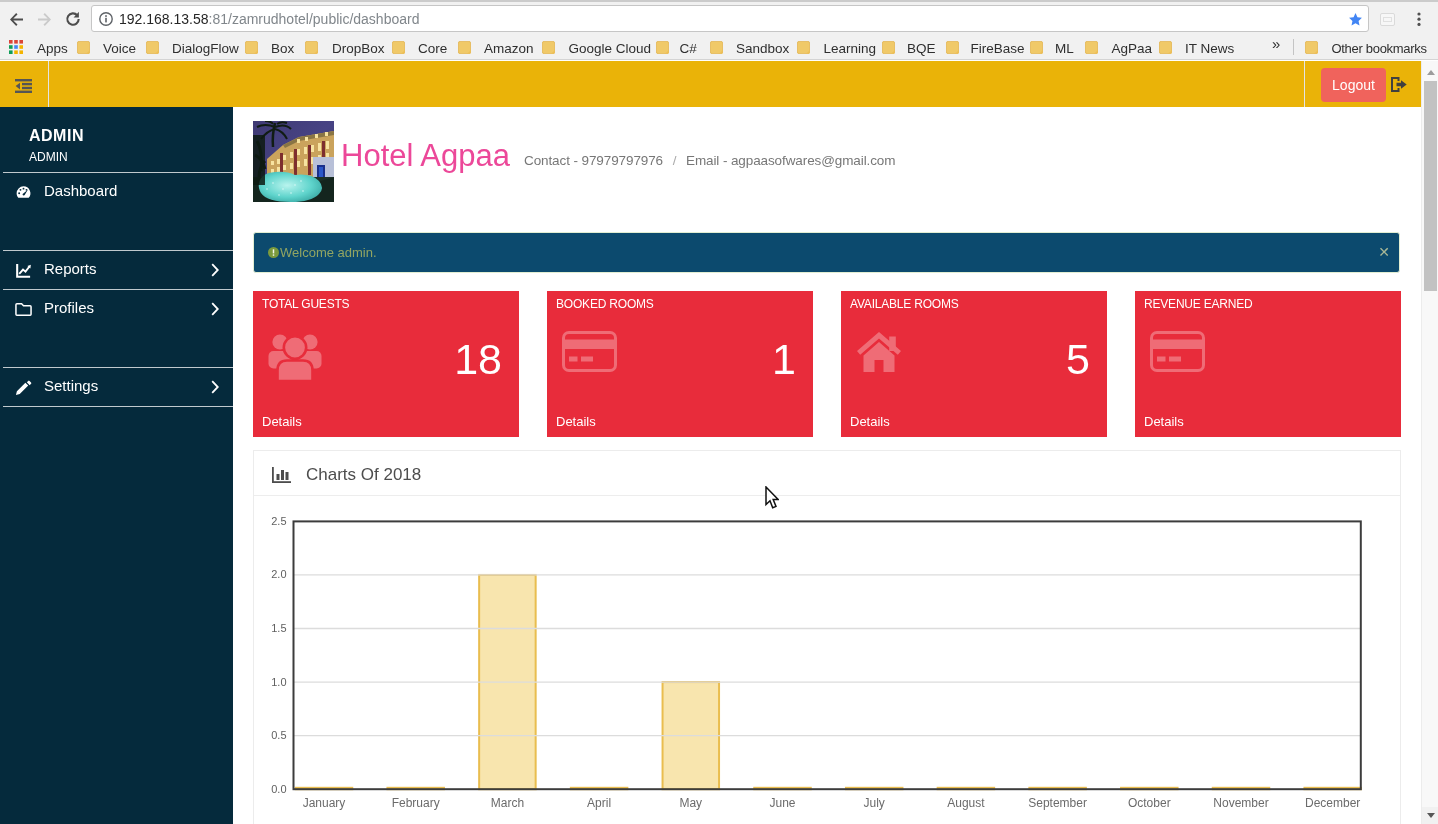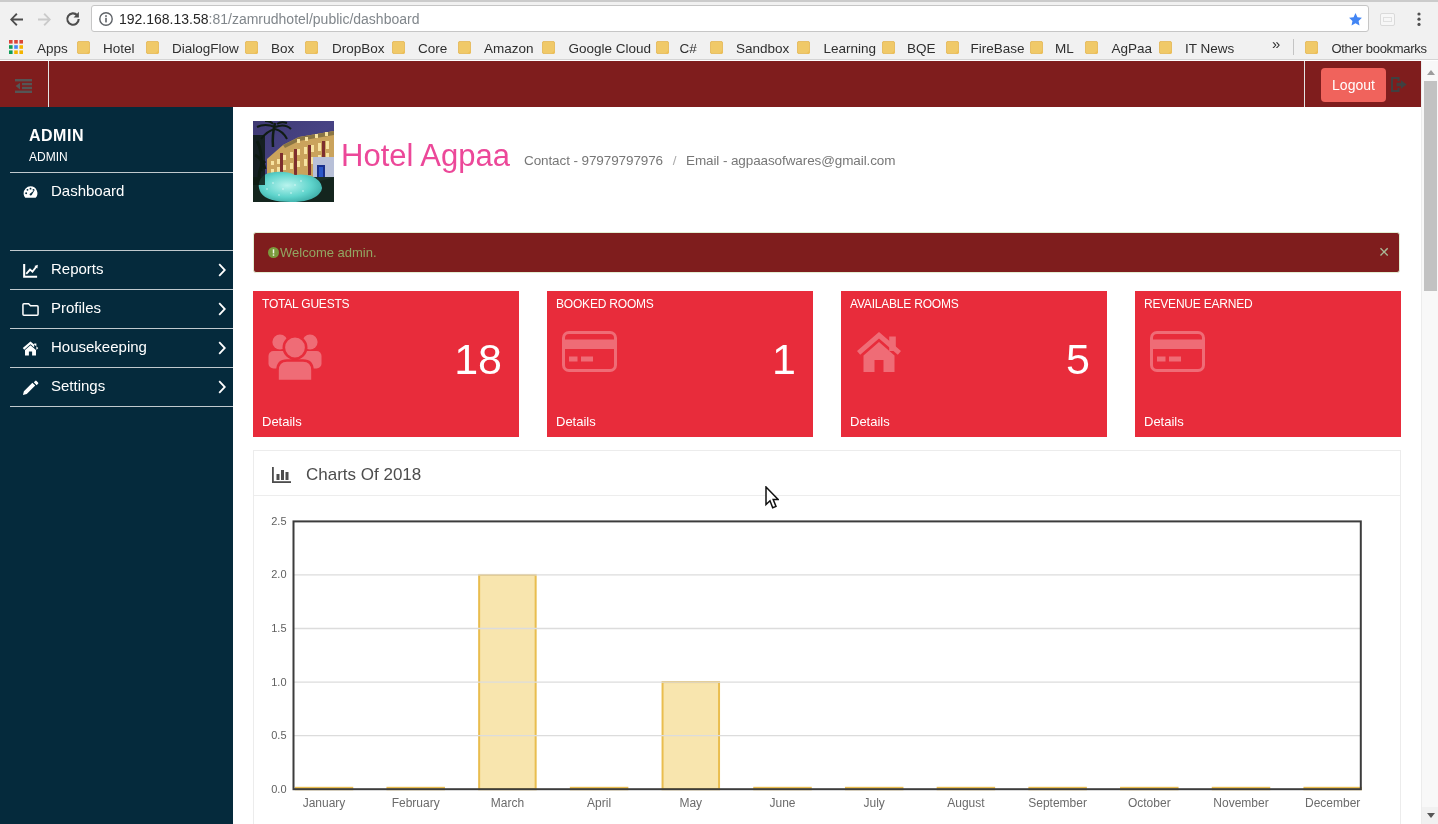--- a/index.html
+++ b/index.html
@@ -12,42 +12,42 @@
 #url { position:absolute; left:27px; top:5px; font-size:14px; color:#262626; white-space:nowrap; }
 #url .grey { color:#80868b;text-align:right; }
 .navglyph { position:absolute; top:6px; }
 
 
 #bmbar { position:absolute; left:0; top:33px; width:1438px; height:38px; font-size:13.5px; color:#2f2f2f; }
 .bmitem { position:absolute; top:8px; white-space:nowrap; }
 .bmfolder { position:absolute; top:8px; width:13px; height:13px; }
 
 
-#navbar { position:absolute; left:0; top:61px; width:1421px; height:60px; background:#7f1d1d; border-bottom:1px solid #ebebeb; }
+#navbar { position:absolute; left:0; top:61px; width:1421px; height:60px; background:#eab308; border-bottom:1px solid #ebebeb; }
 #nav-line1 { position:absolute; left:48px; top:0; width:1px; height:46px; background:#e4e4e4; }
 #nav-line2 { position:absolute; left:1304px; top:0; width:1px; height:46px; background:#e4e4e4; }
 #logoutbtn { position:absolute; left:1321px; top:7px; width:65px; height:34px; background:#f0635c; border-radius:4px; color:#fff; font-size:14px; text-align:center; line-height:34px; }
 
 
 #sidebar { position:absolute; left:0; top:107px; width:233px; height:717px; background:#052a3c; color:#fff; }
 #adm1 { position:absolute; left:29px; top:20px; font-size:16px; font-weight:bold; letter-spacing:.5px; }
 #adm2 { position:absolute; left:29px; top:43px; font-size:12px; }
-.mrow { position:absolute; left:10px; width:233px; height:39px; border-top:1px solid rgba(255,255,255,.75); }
+.mrow { position:absolute; left:3px; width:233px; height:39px; border-top:1px solid rgba(255,255,255,.75); }
 .mlabel { position:absolute; left:41px; top:9px; font-size:15px; color:#fff; }
 .mchev { position:absolute; right:17px; top:12px; width:8px; height:14px; }
 .micon { position:absolute; left:12px; top:11px; width:17px; height:17px; }
 
 
 #content { position:absolute; left:233px; top:107px; width:1188px; height:717px; background:#fff; }
 #hotelimg { position:absolute; left:20px; top:14px; width:81px; height:81px; }
 #hoteltitle { position:absolute; left:108px; top:31px; font-size:31px; color:#ec4899; }
 #hotelsub { position:absolute; left:291px; top:46px; font-size:13.5px; color:#777; letter-spacing:-0.1px; }
 #hotelsub .sep { color:#aaa; padding:0 6px; }
 
-#alert { position:absolute; left:20px; top:125px; width:1147px; height:41px; background:#7f1d1d; border:1px solid #e2eed2; border-radius:3px; color:#92a562; font-size:13px; }
+#alert { position:absolute; left:20px; top:125px; width:1147px; height:41px; background:#0c4a6e; border:1px solid #e2eed2; border-radius:3px; color:#92a562; font-size:13px; }
 #alert .txt { position:absolute; left:26px; top:12px; }
 #alert .ic { position:absolute; left:13.5px; top:14px; width:11px; height:11px; }
 #alert .x { position:absolute; right:9px; top:11px; color:#aab896; font-size:14px; }
 
 .card { position:absolute; top:184px; width:266px; height:146px; background:#e82c3b; color:#fff; }
 .card .ttl { position:absolute; left:9px; top:6px; font-size:12px; letter-spacing:-0.2px; }
 .card .num { position:absolute; right:17px; top:44px; font-size:43px; }
 .card .det { position:absolute; left:9px; top:123px; font-size:13px; }
 .card .cicon { position:absolute; left:15px; top:40px; opacity:.3; }
 
@@ -116,21 +116,21 @@
       <rect x="0" y="10.4" width="3.6" height="3.6" fill="#0f9d58"></rect>
         <rect x="5.2" y="10.4" width="3.6" height="3.6" fill="#f4b400"></rect>
         <rect x="10.4" y="10.4" width="3.6" height="3.6" fill="#f4b400"></rect>
       </g>
     </svg>
     <div class="bmitem" style="left:37px">Apps</div>
     <svg class="bmfolder" style="left:77px" viewBox="0 0 13 13">
       <rect x="0.4" y="0.4" width="12.2" height="12.2" rx="1.6" fill="#f0c968" stroke="#e2b44e" stroke-width="0.8"></rect>
       <path d="M8 12.6 L12.6 12.6 L12.6 8 A6 6 0 0 1 8 12.6z" fill="#eebf55"></path>
     </svg>
-    <div class="bmitem" style="left:103px">Hotel</div>
+    <div class="bmitem" style="left:103px">Voice</div>
     <svg class="bmfolder" style="left:146px" viewBox="0 0 13 13">
       <rect x="0.4" y="0.4" width="12.2" height="12.2" rx="1.6" fill="#f0c968" stroke="#e2b44e" stroke-width="0.8"></rect>
       <path d="M8 12.6 L12.6 12.6 L12.6 8 A6 6 0 0 1 8 12.6z" fill="#eebf55"></path>
     </svg>
     <div class="bmitem" style="left:172px">DialogFlow</div>
     <svg class="bmfolder" style="left:245px" viewBox="0 0 13 13">
       <rect x="0.4" y="0.4" width="12.2" height="12.2" rx="1.6" fill="#f0c968" stroke="#e2b44e" stroke-width="0.8"></rect>
       <path d="M8 12.6 L12.6 12.6 L12.6 8 A6 6 0 0 1 8 12.6z" fill="#eebf55"></path>
     </svg>
     <div class="bmitem" style="left:271px">Box</div>
@@ -247,30 +247,20 @@
     <div class="mlabel">Reports</div>
       <svg class="mchev" viewBox="0 0 8 14">
         <path d="M1.2 1.2 L6.8 7 L1.2 12.8" fill="none" stroke="#fff" stroke-width="1.8"></path>
       </svg>
   </div>
   <div class="mrow" style="top:182px">
     <svg class="micon" viewBox="0 0 18 18">
         <path d="M2 3h5l2 2h7a1 1 0 0 1 1 1v8a1 1 0 0 1-1 1H2a1 1 0 0 1-1-1V4a1 1 0 0 1 1-1z" fill="none" stroke="#fff" stroke-width="1.6"></path>
       </svg>
     <div class="mlabel">Profiles</div>
-      <svg class="mchev" viewBox="0 0 8 14">
-        <path d="M1.2 1.2 L6.8 7 L1.2 12.8" fill="none" stroke="#fff" stroke-width="1.8"></path>
-      </svg>
-  </div>
-  <div class="mrow" style="top:221px">
-    <svg class="micon" viewBox="0 0 18 18">
-        <path d="M9 1.5 L0.8 8.6 L2.4 10.2 L9 4.5 L12.9 7.9 L12.9 3.6 L15.2 3.6 L15.2 9.9 L15.6 10.2 L17.2 8.6z" fill="#fff"></path>
-        <path d="M3.2 10.5 L9 5.6 L14.8 10.5 L14.8 16.4 L10.7 16.4 L10.7 12.1 L7.3 12.1 L7.3 16.4 L3.2 16.4z" fill="#fff"></path>
-      </svg>
-    <div class="mlabel">Housekeeping</div>
       <svg class="mchev" viewBox="0 0 8 14">
         <path d="M1.2 1.2 L6.8 7 L1.2 12.8" fill="none" stroke="#fff" stroke-width="1.8"></path>
       </svg>
   </div>
   <div class="mrow" style="top:260px">
     <svg class="micon" viewBox="0 0 18 18">
         <path d="M2 13l-1 4 4-1 9-9-3-3zM12.5 3.5l3 3 1.5-1.5a1 1 0 0 0 0-1.4L15.4 2a1 1 0 0 0-1.4 0z" fill="#fff"></path>
       </svg>
     <div class="mlabel">Settings</div>
       <svg class="mchev" viewBox="0 0 8 14">

